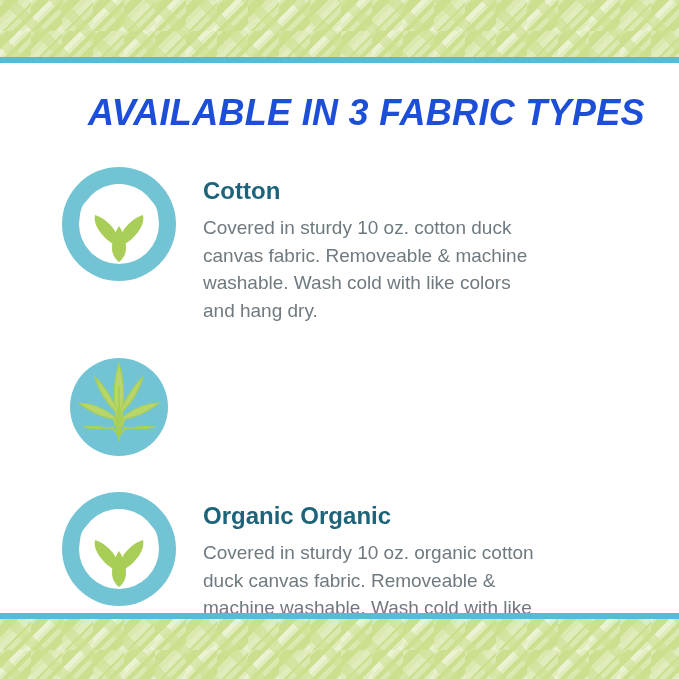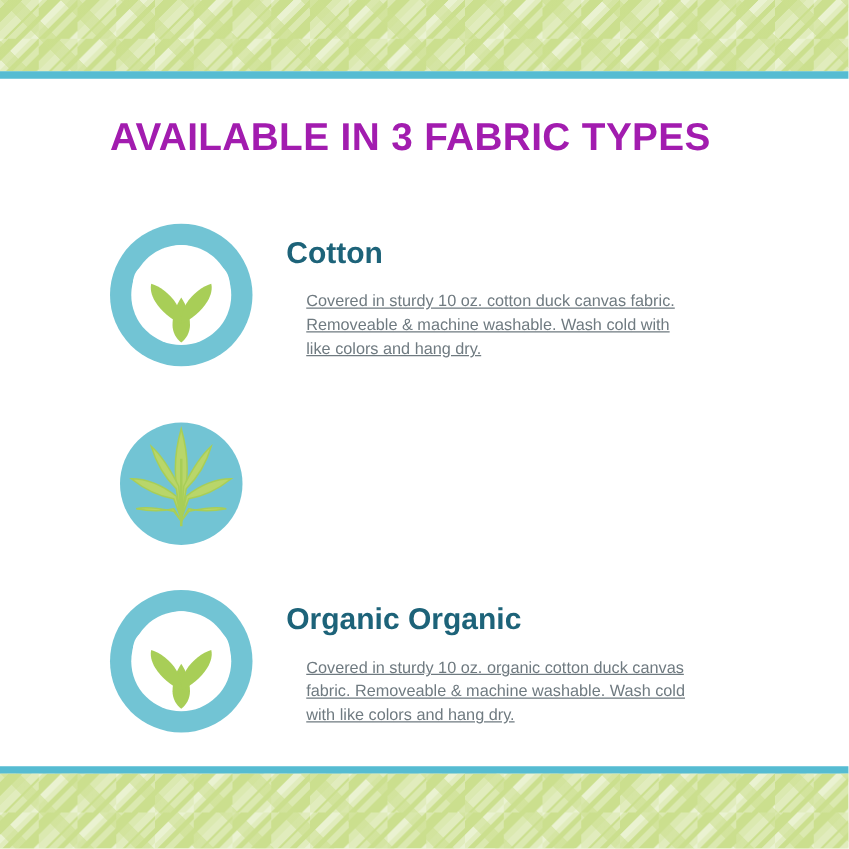--- a/index.html
+++ b/index.html
@@ -69,35 +69,35 @@
     background: #56bcd2;
   }
   .rule-top { top: 57px; }
   .rule-bottom { top: 613px; }
 
   
   .title {
     position: absolute;
     left: 88px;
     top: 92px;
-    font-size: 31px;
+    font-size: 36px;
     font-weight: bold;
     letter-spacing: 0.3px;
-    color: #a21caf;
+    color: #1d4ed8;
     white-space: nowrap;
     font-family: "Liberation Sans", sans-serif;
+    font-style: italic;
   }
 
   
   .rows {
     position: absolute;
     left: 0;
-    top: 176px;
+    top: 164px;
     width: 541px;
-    padding-left: 26px;
   }
   .row {
     position: relative;
     display: flex;
     align-items: flex-start;
     padding-left: 59px;
     margin-bottom: 22px;
   }
   .icon-wrap {
     width: 120px;
@@ -115,25 +115,24 @@
   .row-title {
     color: #1d6379;
     font-size: 24px;
     font-weight: bold;
     line-height: 1.1;
     margin: 0 0 10px 0;
     font-family: "Liberation Sans", sans-serif;
   }
   .row-desc {
     color: #6f7a80;
-    font-size: 13px;
+    font-size: 19px;
     line-height: 1.45;
-    margin: 16px;
-    font-family: "Liberation Sans", sans-serif;
-    text-decoration: underline;
+    margin: 0;
+    font-family: "Liberation Sans", sans-serif;
   }
 </style>
 </head>
 <body>
 
 <div class="page">
 
   <div class="band band-top">
     <div class="dash-mask"></div>
   </div>

